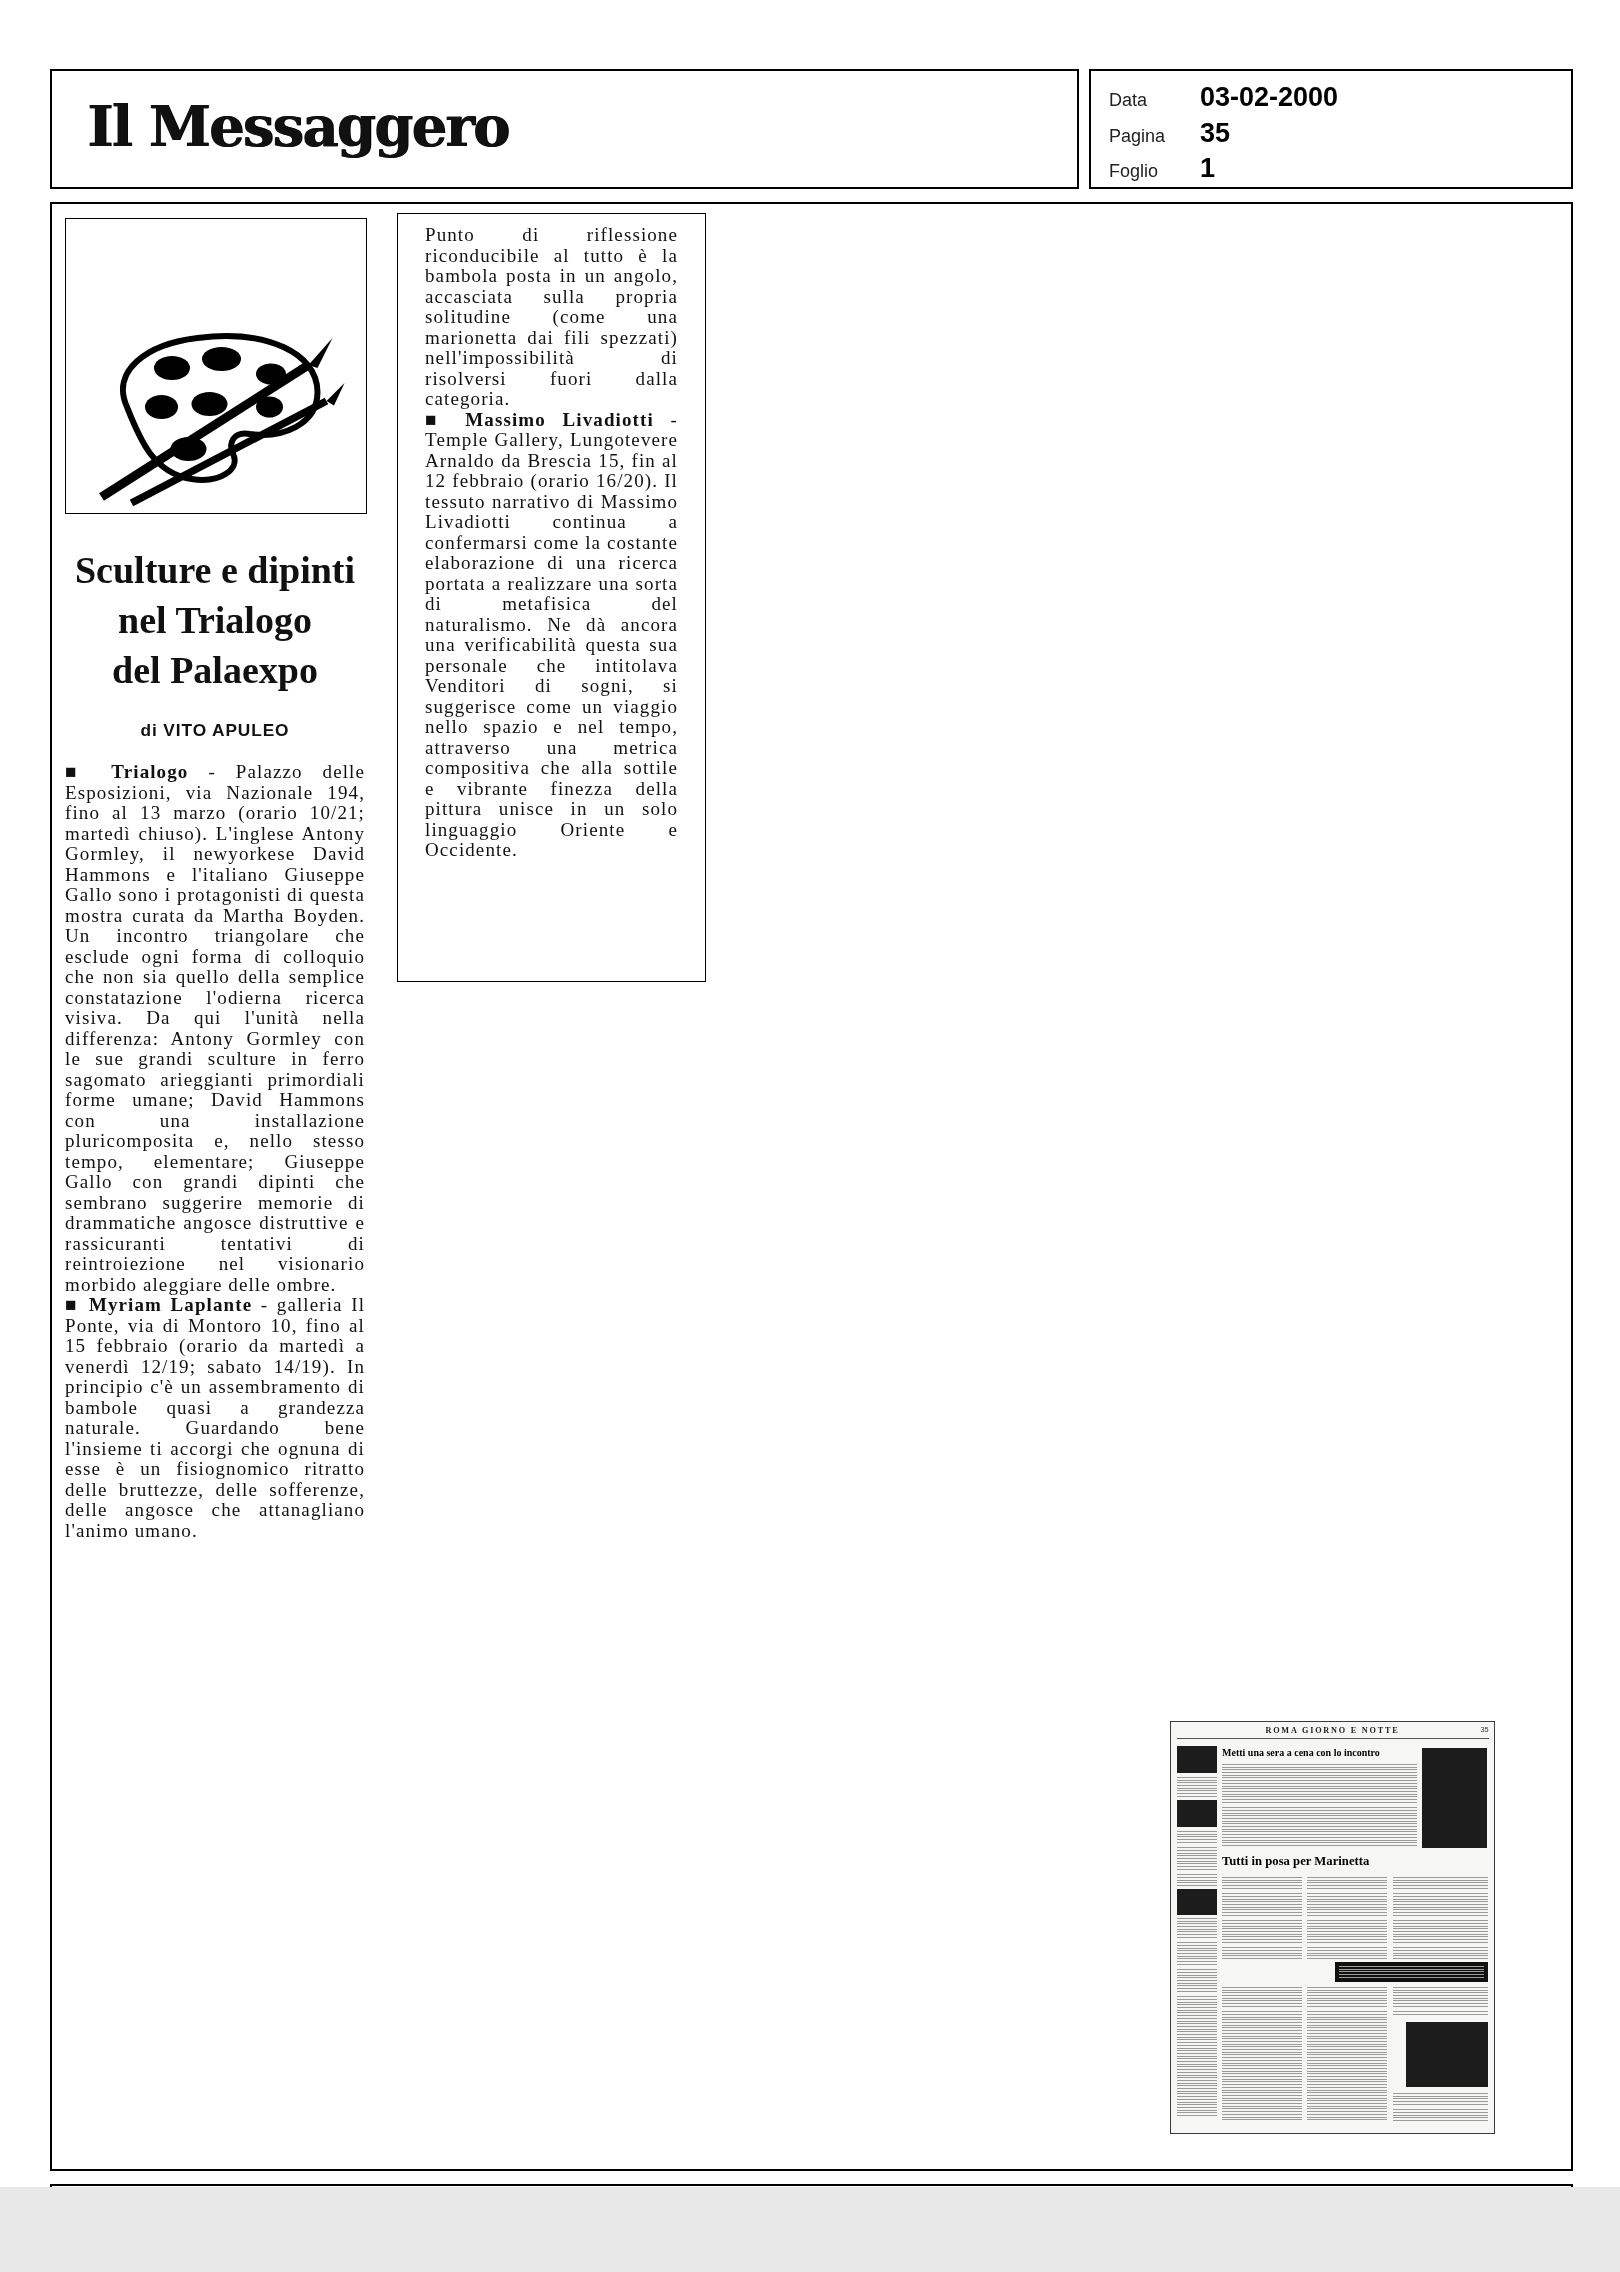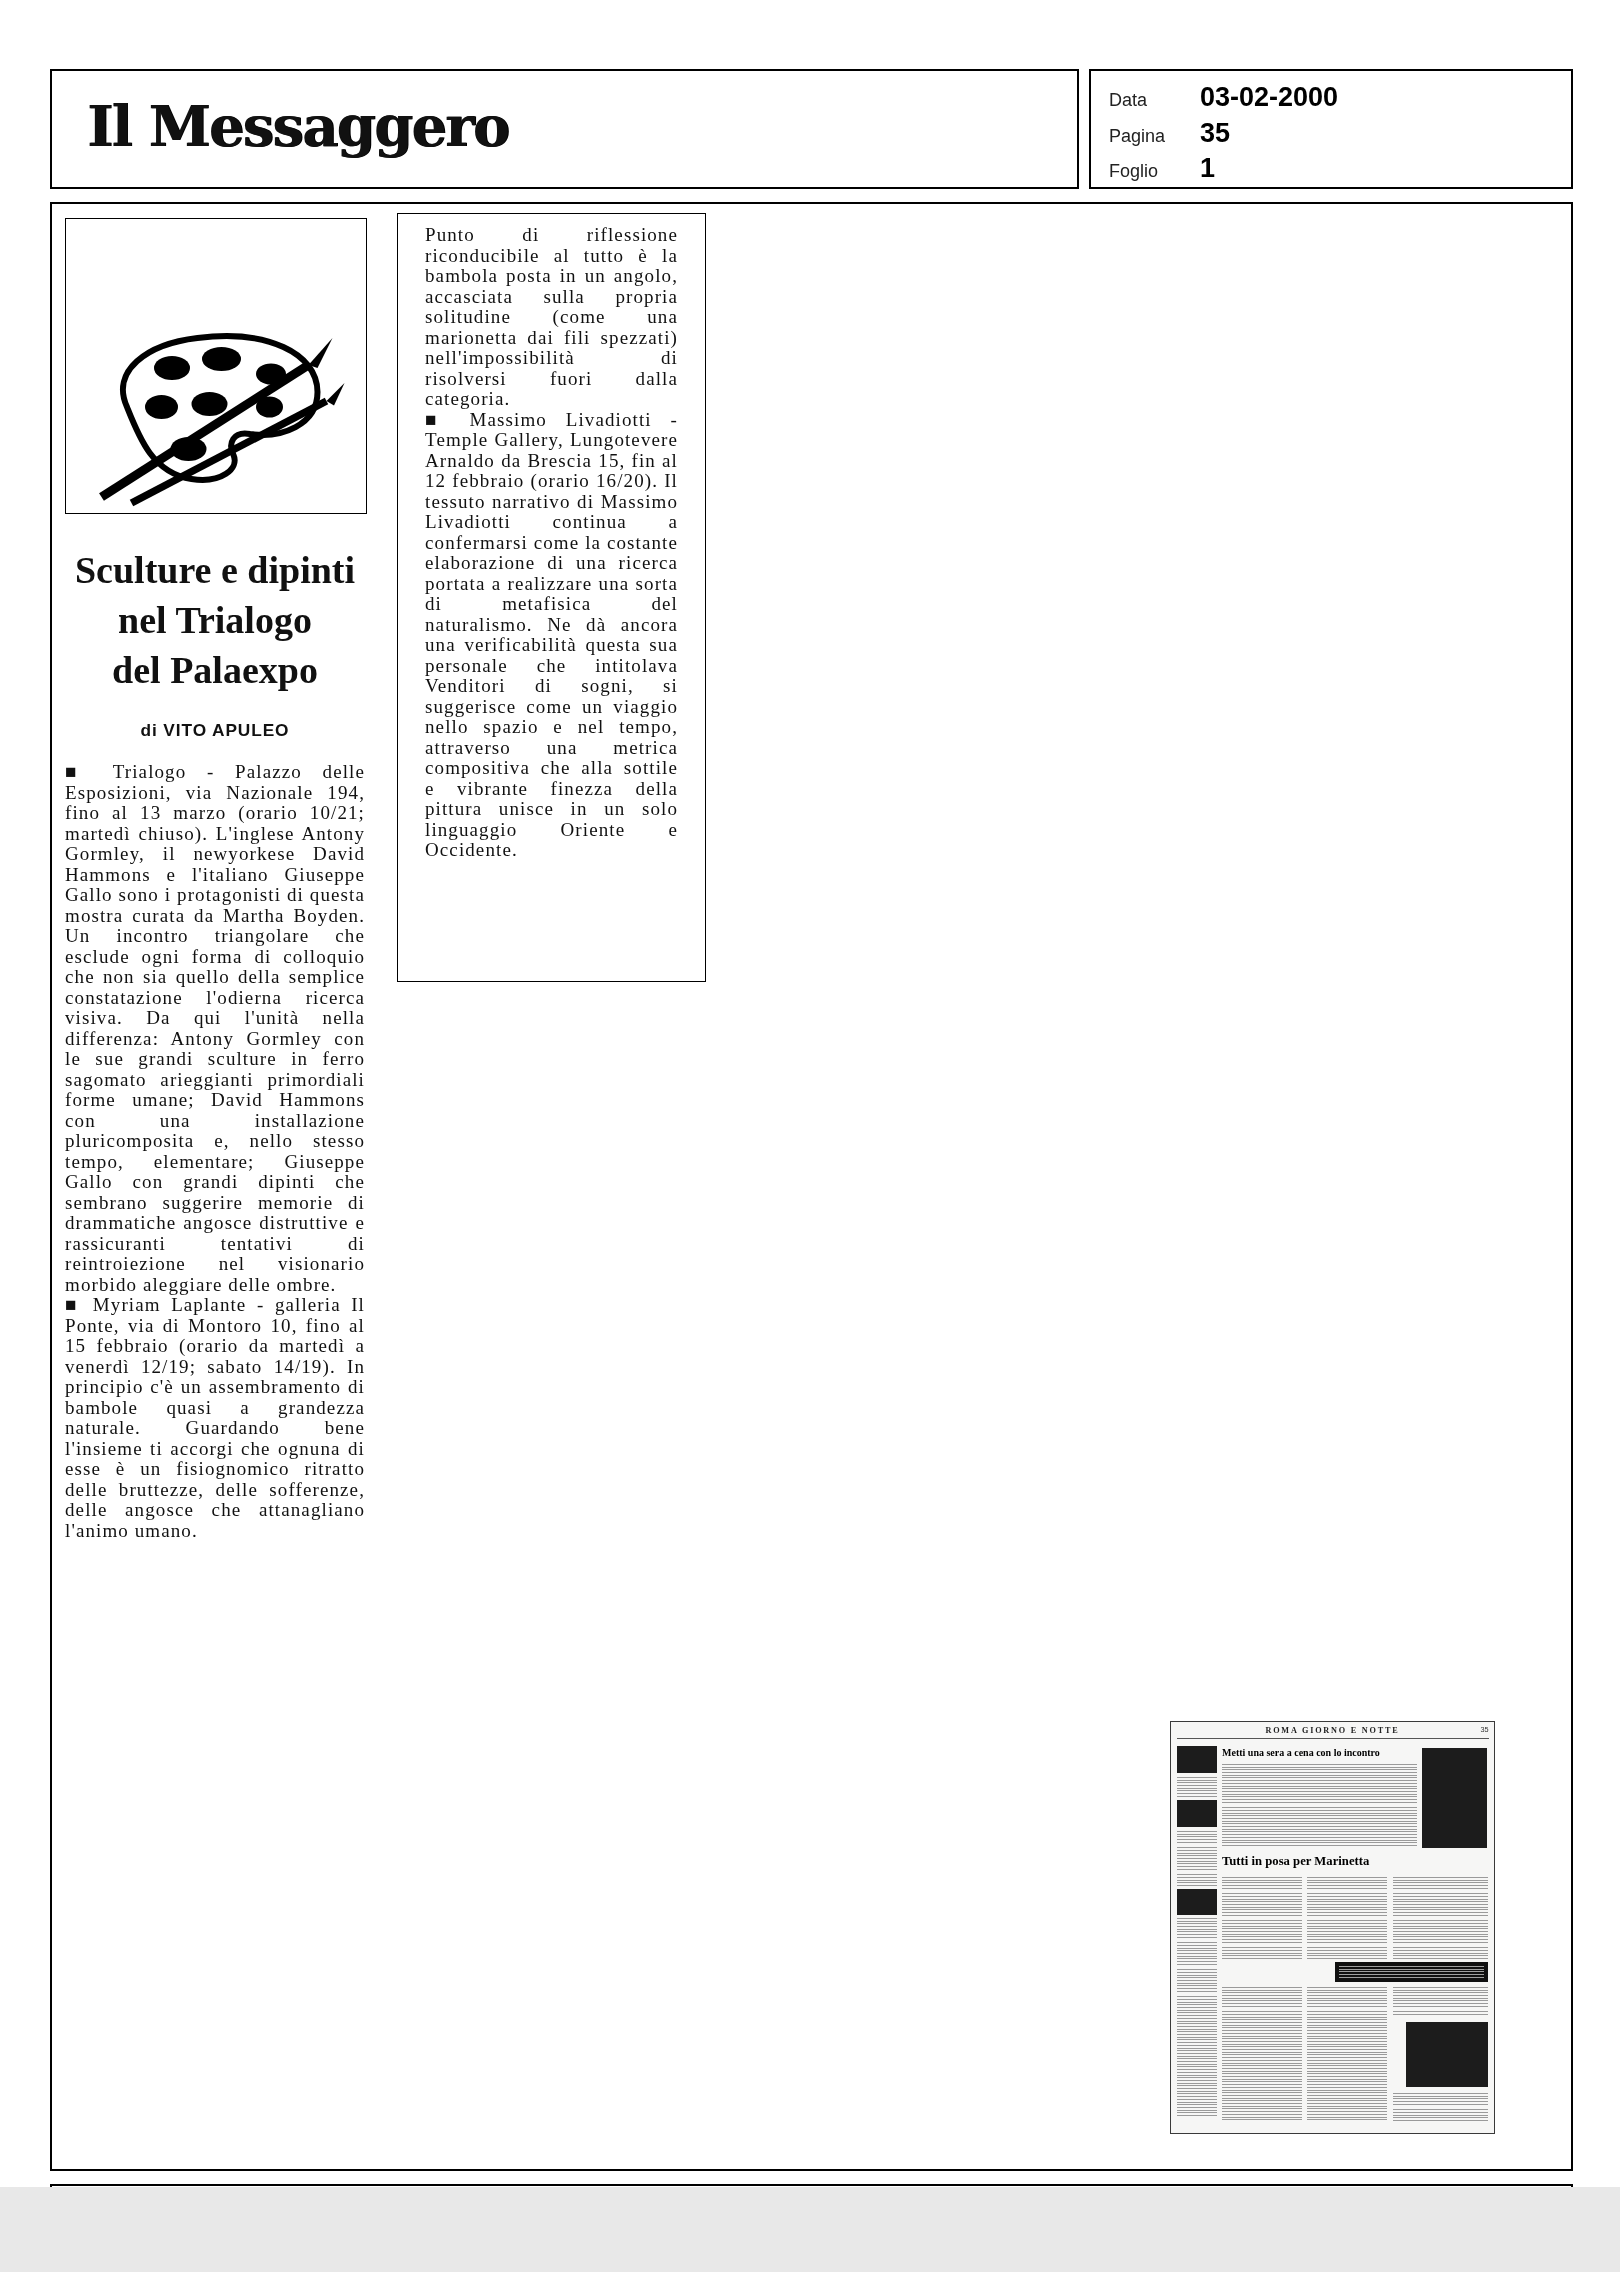--- a/index.html
+++ b/index.html
@@ -56,21 +56,21 @@
     font-family:"Liberation Sans", sans-serif;
     font-weight:bold;font-size:17.3px;letter-spacing:0.9px;
   }
 
   
   .art-col{
     font-size:19px;line-height:20.5px;letter-spacing:1.1px;
     text-align:justify;
   }
   .art-col p{margin:0;}
-  .art-col p b{font-weight:normal;}
+  .art-col p b{font-weight:bold;}
   .col1{left:65px;top:762px;width:300px;}
   .col2-box{
     left:397px;top:213px;width:309px;height:769px;
     border:1.8px solid #000;background:#fff;
     padding:11px 27px;overflow:hidden;
   }
 
   
   .thumb{
     left:1170px;top:1721px;width:325px;height:413px;

